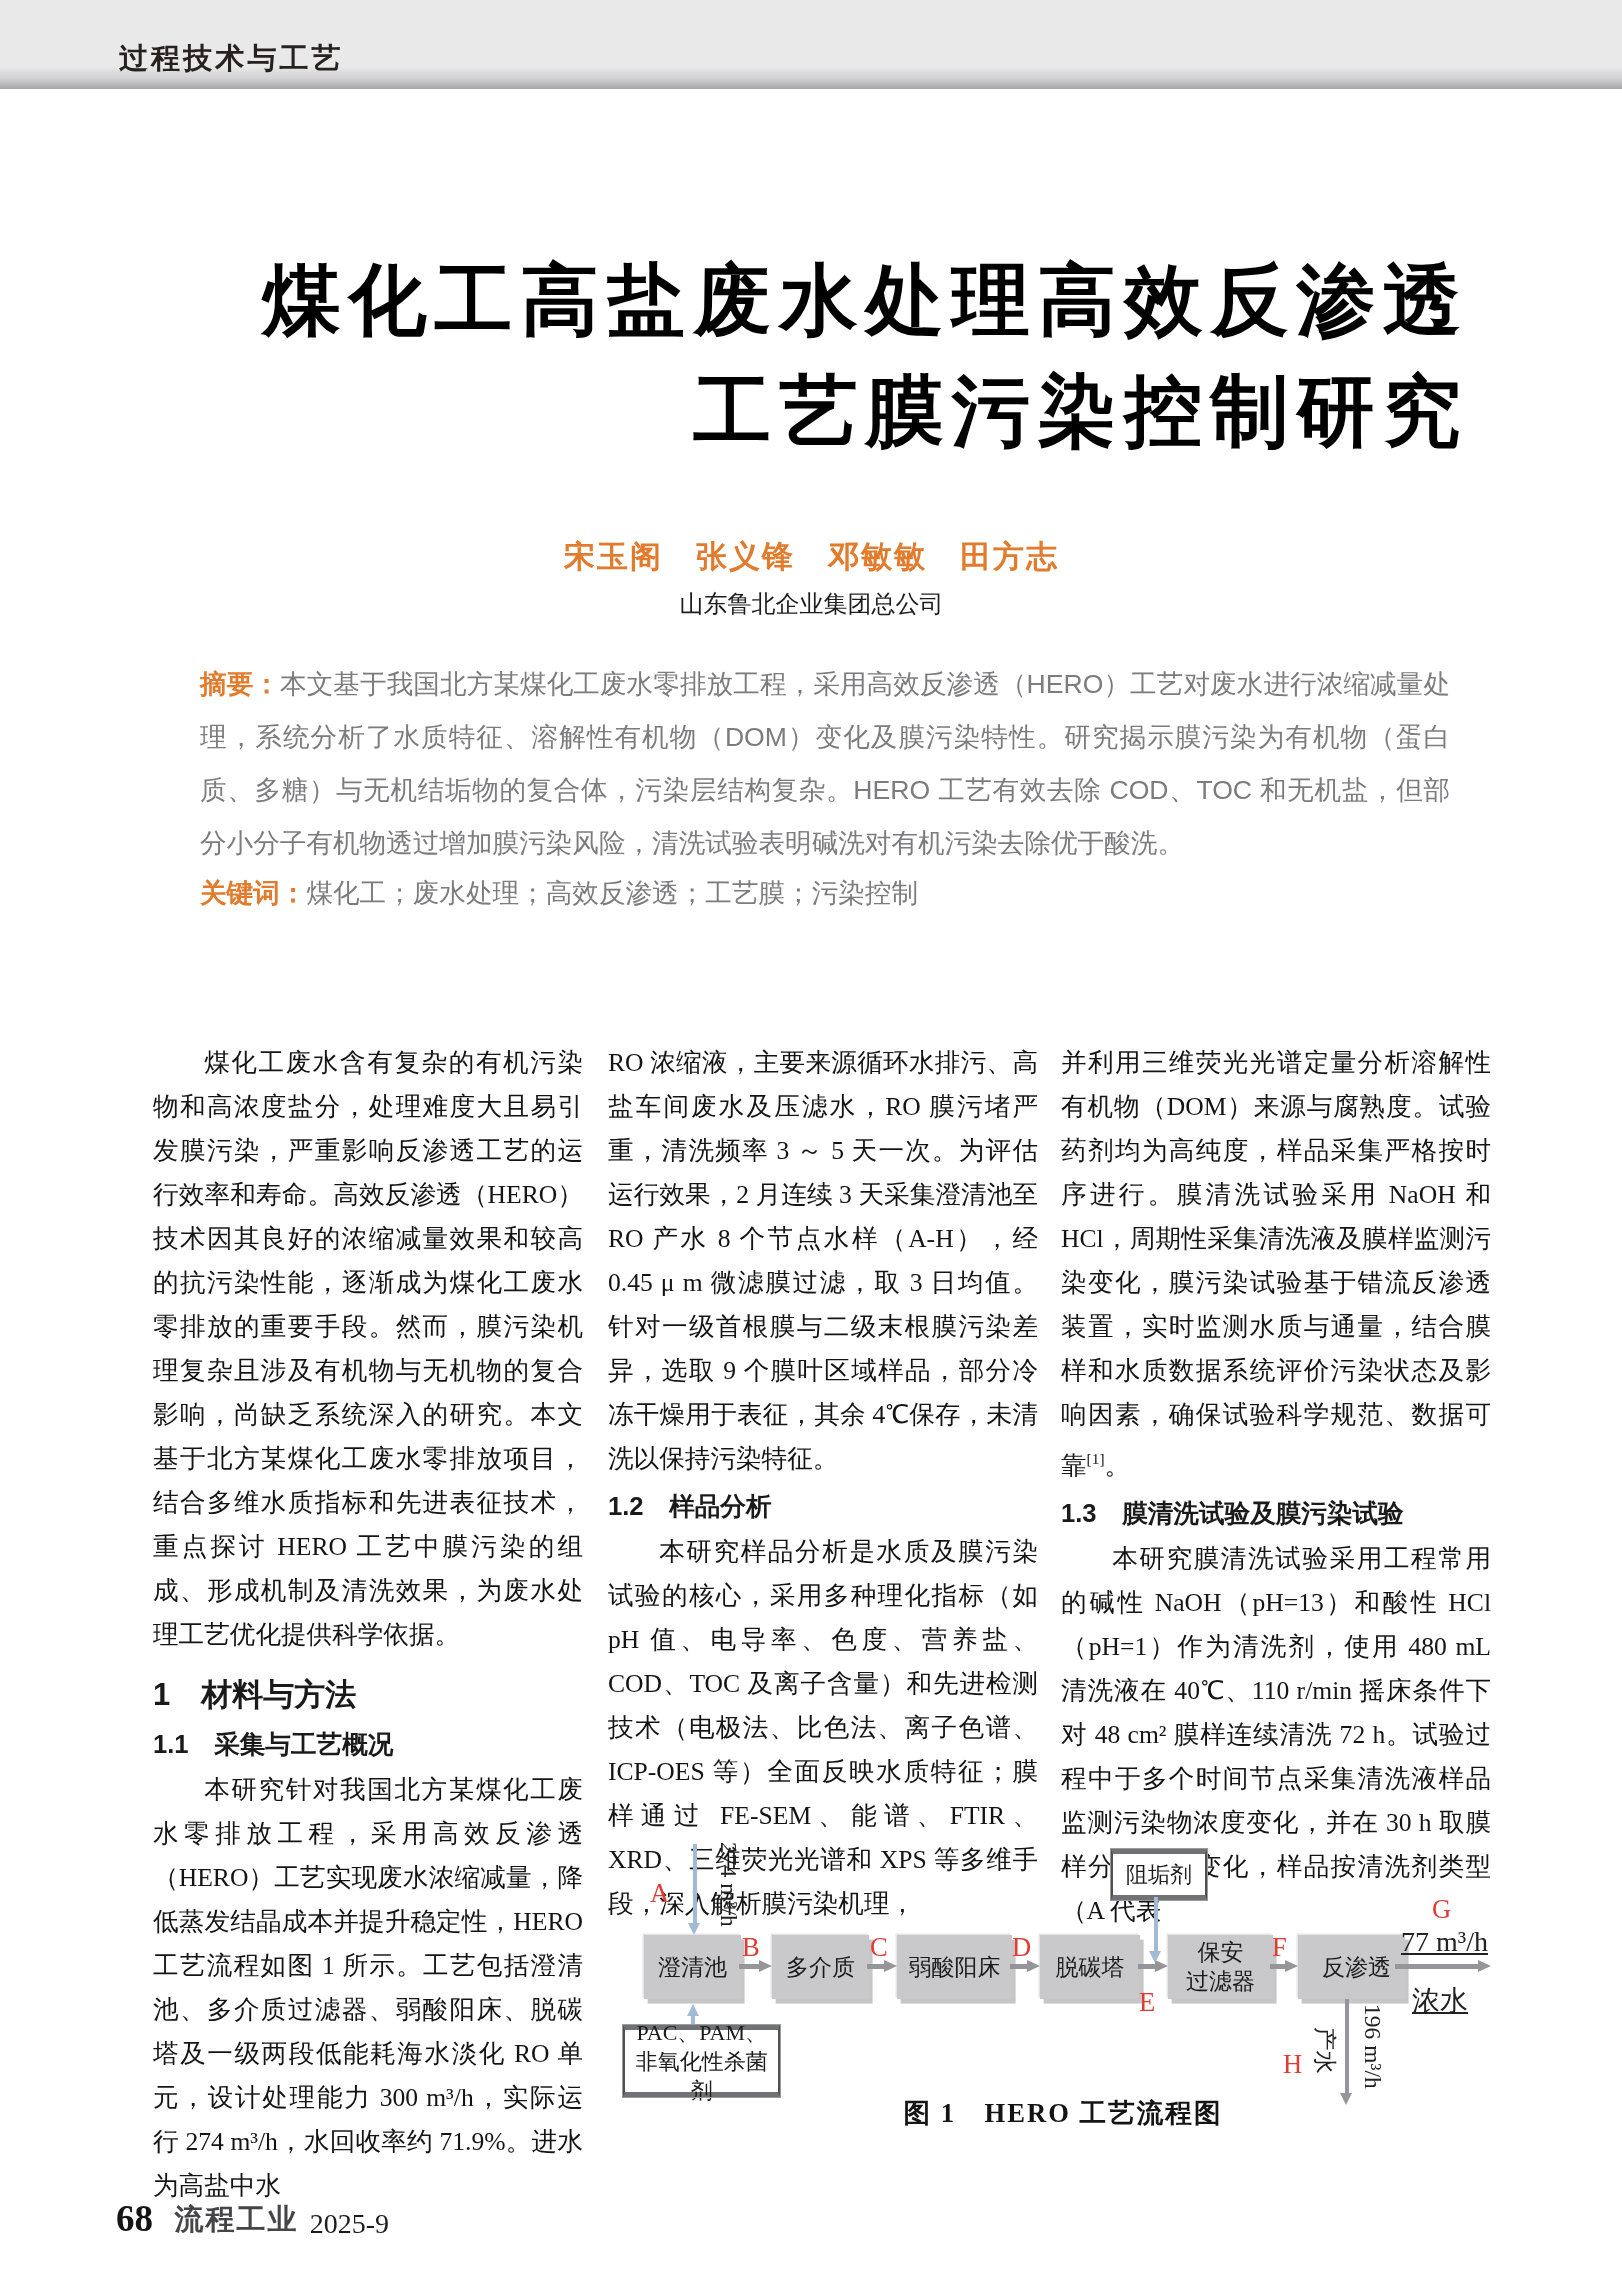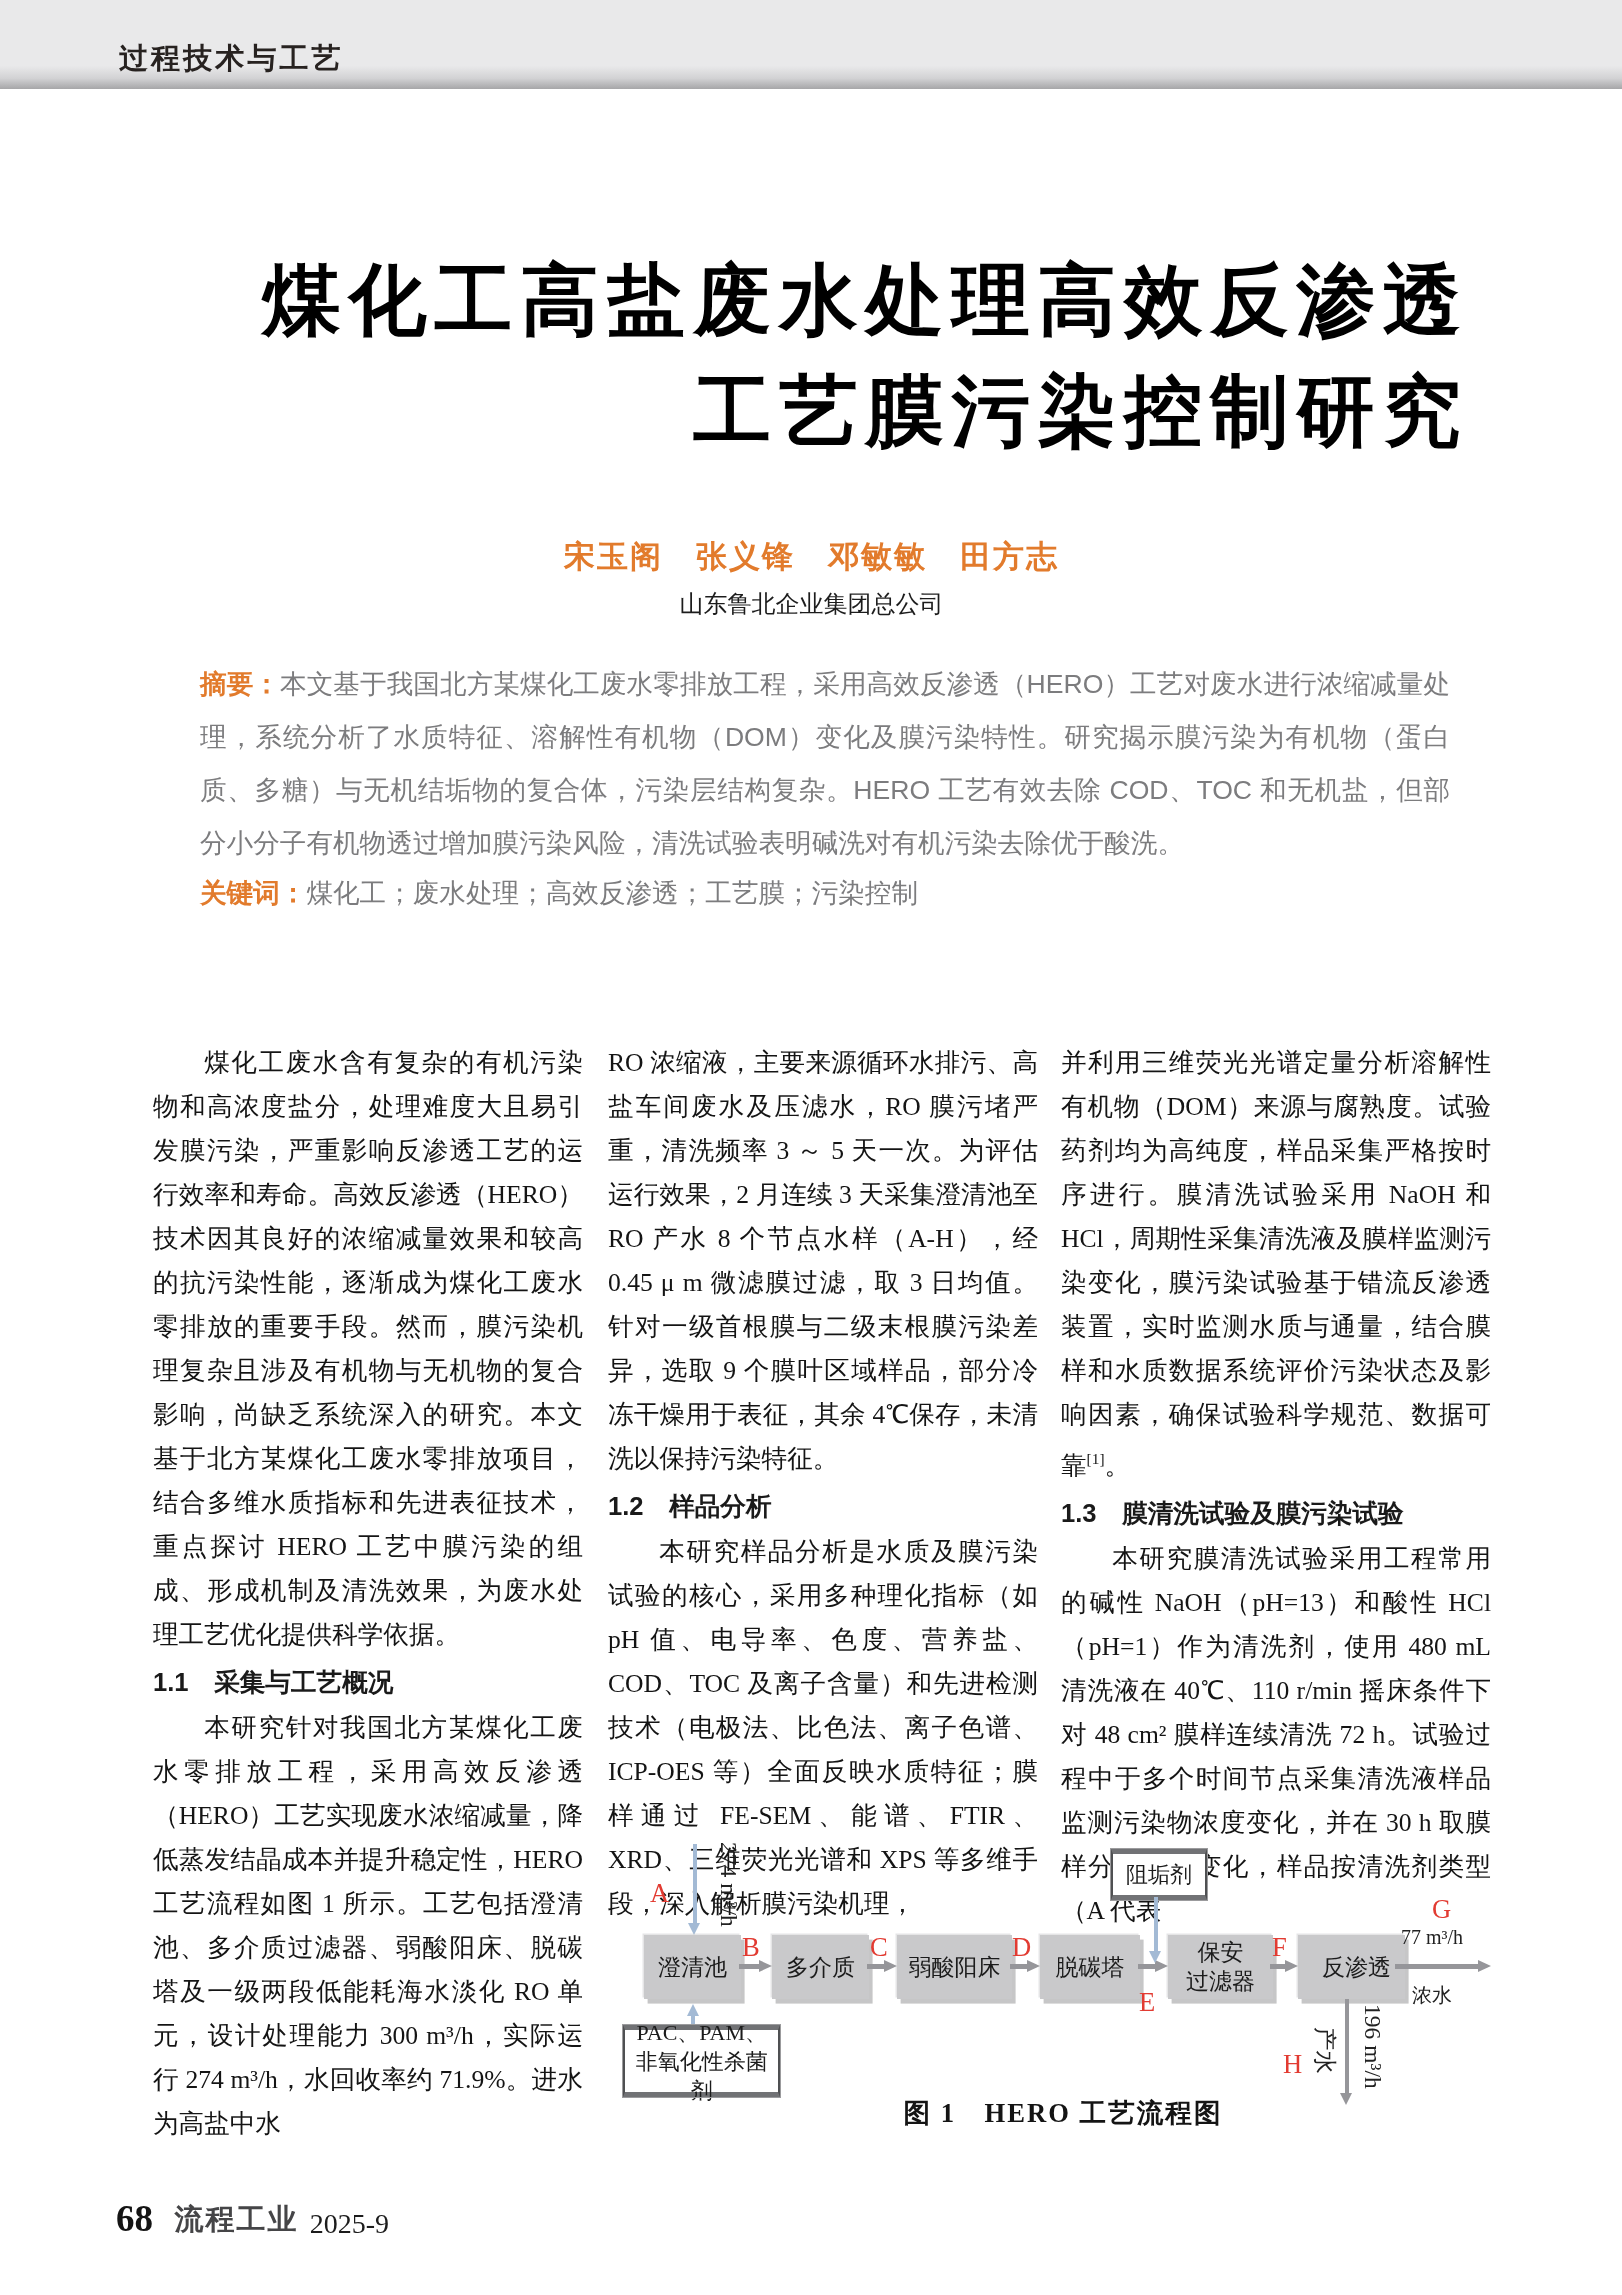--- a/index.html
+++ b/index.html
@@ -60,21 +60,21 @@
   .varrow{position:absolute;width:3.6px;}
   .v-blue{background:#a3bad5;}
   .v-gray{background:#96969a;}
   .ah-down{position:absolute;width:0;height:0;border-left:6.6px solid transparent;
     border-right:6.6px solid transparent;}
   .ah-up{position:absolute;width:0;height:0;border-left:6.6px solid transparent;
     border-right:6.6px solid transparent;}
   .nlab{position:absolute;font-size:26.6px;color:#e23b32;font-family:"Liberation Serif",serif;}
   .rot{position:absolute;transform:rotate(90deg);transform-origin:left top;
     white-space:nowrap;font-size:23.5px;color:#222;}
-  .flowlab{position:absolute;font-size:20px;color:#222;white-space:nowrap;}
+  .flowlab{position:absolute;font-size:28px;color:#222;white-space:nowrap;text-decoration:underline;}
   .cap-center{position:absolute;left:230px;top:195px;width:317px;text-align:center;
     font-size:23.5px;color:#222;}
   .cap-center p{margin:0 0 12.3px 0;}
   .fig-caption{position:absolute;left:613px;top:2095px;width:900px;text-align:center;
     font-size:26.6px;font-weight:600;color:#141414;letter-spacing:2px;}
 
   
   .footer{position:absolute;left:116px;top:2197px;display:flex;align-items:flex-end;}
   .footer .pn{font-size:37px;font-weight:800;color:#141414;}
   .footer .jn{font-family:"Liberation Sans",sans-serif;font-size:29px;font-weight:800;
@@ -101,20 +101,21 @@
   <div class="abstract">
     <span class="lab">摘要：</span><span>本文基于我国北方某煤化工废水零排放工程，采用高效反渗透（HERO）工艺对废水进行浓缩减量处理，系统分析了水质特征、溶解性有机物（DOM）变化及膜污染特性。研究揭示膜污染为有机物（蛋白质、多糖）与无机结垢物的复合体，污染层结构复杂。HERO 工艺有效去除 COD、TOC 和无机盐，但部分小分子有机物透过增加膜污染风险，清洗试验表明碱洗对有机污染去除优于酸洗。</span>
   </div>
 
   <div class="keywords">
     <span class="lab">关键词：</span><span>煤化工；废水处理；高效反渗透；工艺膜；污染控制</span>
   </div>
 
   <div class="col" id="col1">
     <p class="ind">煤化工废水含有复杂的有机污染物和高浓度盐分，处理难度大且易引发膜污染，严重影响反渗透工艺的运行效率和寿命。高效反渗透（HERO）技术因其良好的浓缩减量效果和较高的抗污染性能，逐渐成为煤化工废水零排放的重要手段。然而，膜污染机理复杂且涉及有机物与无机物的复合影响，尚缺乏系统深入的研究。本文基于北方某煤化工废水零排放项目，结合多维水质指标和先进表征技术，重点探讨 HERO 工艺中膜污染的组成、形成机制及清洗效果，为废水处理工艺优化提供科学依据。</p>
+    <div class="h1">1　材料与方法</div>
     <div class="h2">1.1　采集与工艺概况</div>
     <p class="ind">本研究针对我国北方某煤化工废水零排放工程，采用高效反渗透（HERO）工艺实现废水浓缩减量，降低蒸发结晶成本并提升稳定性，HERO 工艺流程如图 1 所示。工艺包括澄清池、多介质过滤器、弱酸阳床、脱碳塔及一级两段低能耗海水淡化 RO 单元，设计处理能力 300 m³/h，实际运行 274 m³/h，水回收率约 71.9%。进水为高盐中水</p>
   </div>
 
   <div class="col" id="col2">
     <p>RO 浓缩液，主要来源循环水排污、高盐车间废水及压滤水，RO 膜污堵严重，清洗频率 3 ～ 5 天一次。为评估运行效果，2 月连续 3 天采集澄清池至 RO 产水 8 个节点水样（A-H），经 0.45 μ m 微滤膜过滤，取 3 日均值。针对一级首根膜与二级末根膜污染差异，选取 9 个膜叶区域样品，部分冷冻干燥用于表征，其余 4℃保存，未清洗以保持污染特征。</p>
     <div class="h2">1.2　样品分析</div>
     <p class="ind">本研究样品分析是水质及膜污染试验的核心，采用多种理化指标（如 pH 值、电导率、色度、营养盐、COD、TOC 及离子含量）和先进检测技术（电极法、比色法、离子色谱、ICP-OES 等）全面反映水质特征；膜样通过 FE-SEM、能谱、FTIR、XRD、三维荧光光谱和 XPS 等多维手段，深入解析膜污染机理，</p>
   </div>
 

